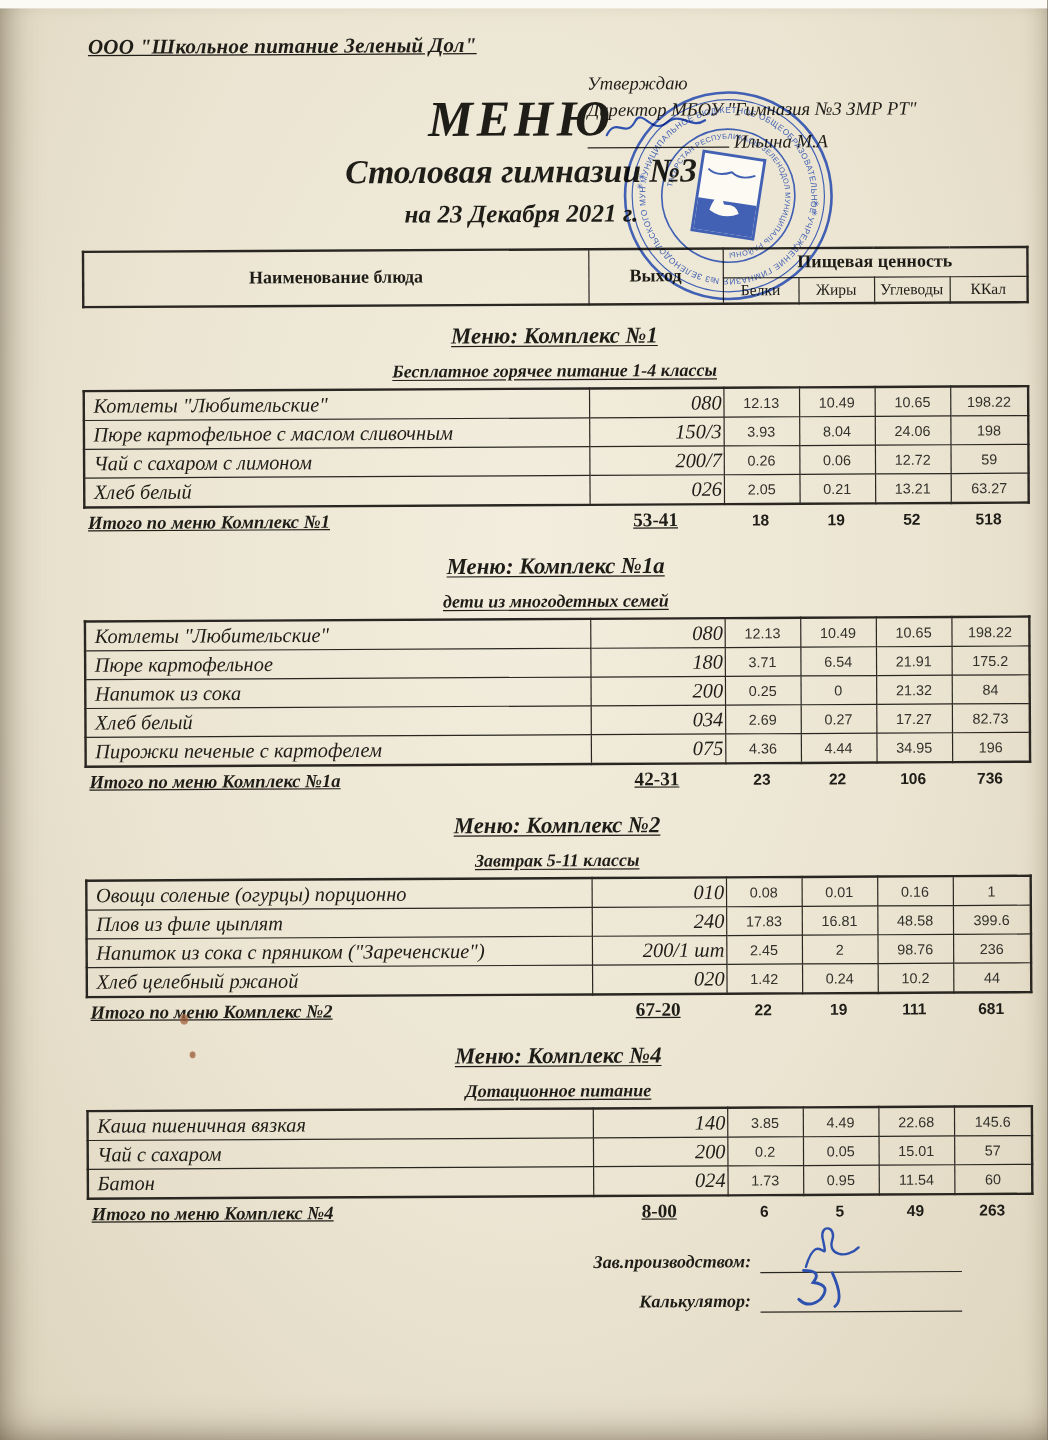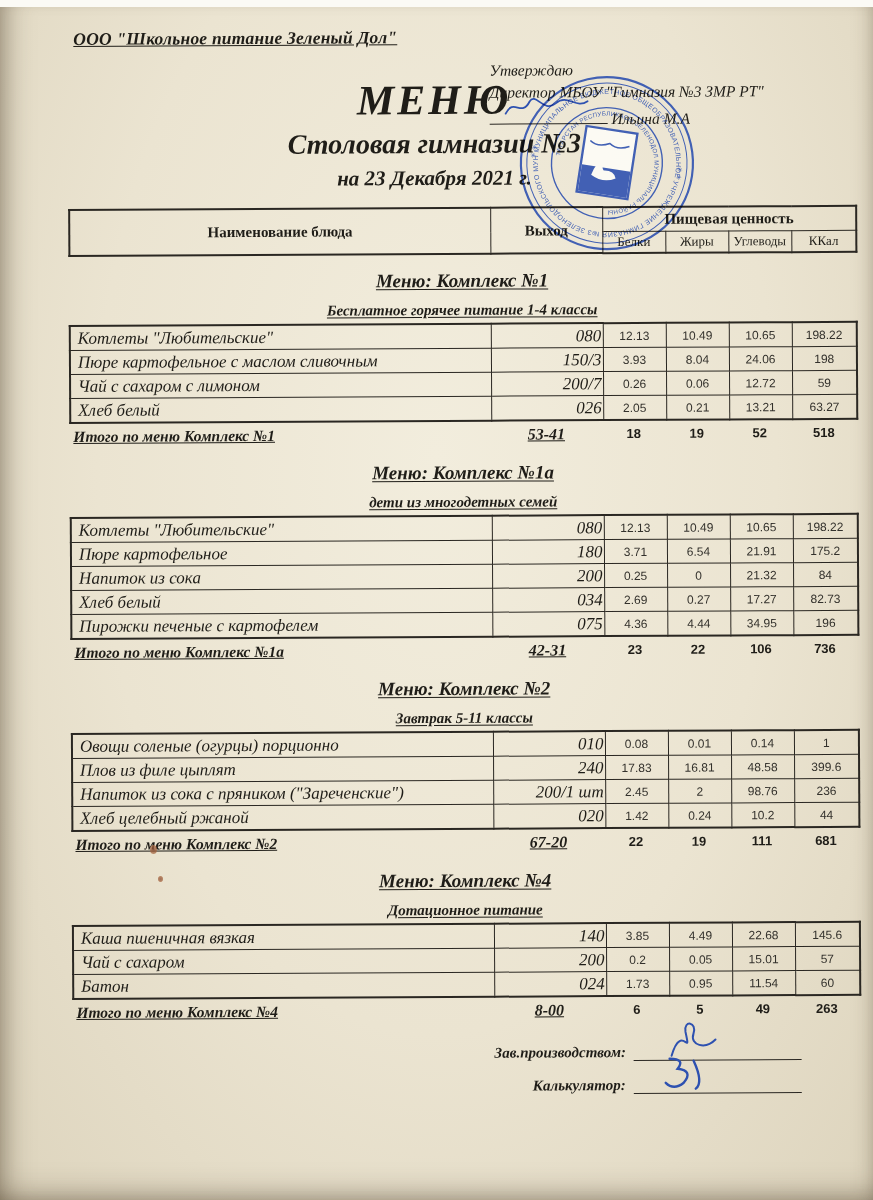--- a/index.html
+++ b/index.html
@@ -32,21 +32,21 @@
   .menu-section{width:787px;margin:0 0 0 70px;}
   .sec-title{text-align:center;font-weight:bold;font-style:italic;font-size:19px;text-decoration:underline;text-underline-offset:2px;margin-top:15px;}
   .sec-sub{text-align:center;font-weight:bold;font-style:italic;font-size:15px;text-decoration:underline;text-underline-offset:2px;margin-top:10px;margin-bottom:4px;}
   .sec-table{border-collapse:collapse;table-layout:fixed;width:787px;border:2px solid #2a2722;}
   .sec-table td{border:1px solid #2a2722;}
   .cell-dish{font-style:italic;font-size:17px;padding:1px 7px;height:21px;white-space:nowrap;overflow:hidden;}
   .cell-out{font-style:italic;font-size:17px;text-align:right;}
   .cell-num{font-family:"Liberation Sans",sans-serif;font-size:12px;text-align:center;color:#33312c;}
   .total-row{display:grid;grid-template-columns:421px 112px 63px 63px 63px 65px;width:787px;align-items:center;height:25px;}
   .t-label{font-weight:bold;font-style:italic;font-size:15.5px;text-decoration:underline;padding-left:4px;white-space:nowrap;}
-  .t-out{font-weight:bold;font-style:italic;font-size:16px;text-decoration:underline;text-align:center;}
+  .t-out{font-weight:bold;font-size:16px;text-decoration:underline;text-align:center;}
   .t-num{font-family:"Liberation Sans",sans-serif;font-weight:bold;font-size:13px;text-align:center;}
   .footer{margin:22px 0 0 492px;font-style:italic;font-weight:bold;font-size:15px;}
   .f-row{display:flex;align-items:flex-end;margin-bottom:16px;position:relative;}
   .f-row.indent{margin-left:38px;}
   .f-line{display:inline-block;width:168px;border-bottom:1.4px solid #2a2722;margin-left:8px;height:14px;position:relative;}
   .f-line svg{position:absolute;left:24px;top:-30px;}
   .speck{position:absolute;border-radius:50%;background:radial-gradient(circle,#8a4a2e 0%,#a96a44 70%,transparent 100%);opacity:.75;}
   .speck1{left:150px;top:845px;width:7px;height:9px;}
   .speck2{left:158px;top:876px;width:5px;height:6px;}
 </style>
@@ -263,21 +263,21 @@
               <col style="width:63px">
               <col style="width:63px">
               <col style="width:65px">
             </colgroup>
       <tbody>
               <tr>
                 <td class="cell-dish">Овощи соленые (огурцы) порционно</td>
                 <td class="cell-out">010</td>
                 <td class="cell-num">0.08</td>
                 <td class="cell-num">0.01</td>
-                <td class="cell-num">0.14</td>
+                <td class="cell-num">0.16</td>
                 <td class="cell-num">1</td>
               </tr>
               <tr>
                 <td class="cell-dish">Плов из филе цыплят</td>
                 <td class="cell-out">240</td>
                 <td class="cell-num">17.83</td>
                 <td class="cell-num">16.81</td>
                 <td class="cell-num">48.58</td>
                 <td class="cell-num">399.6</td>
               </tr>

